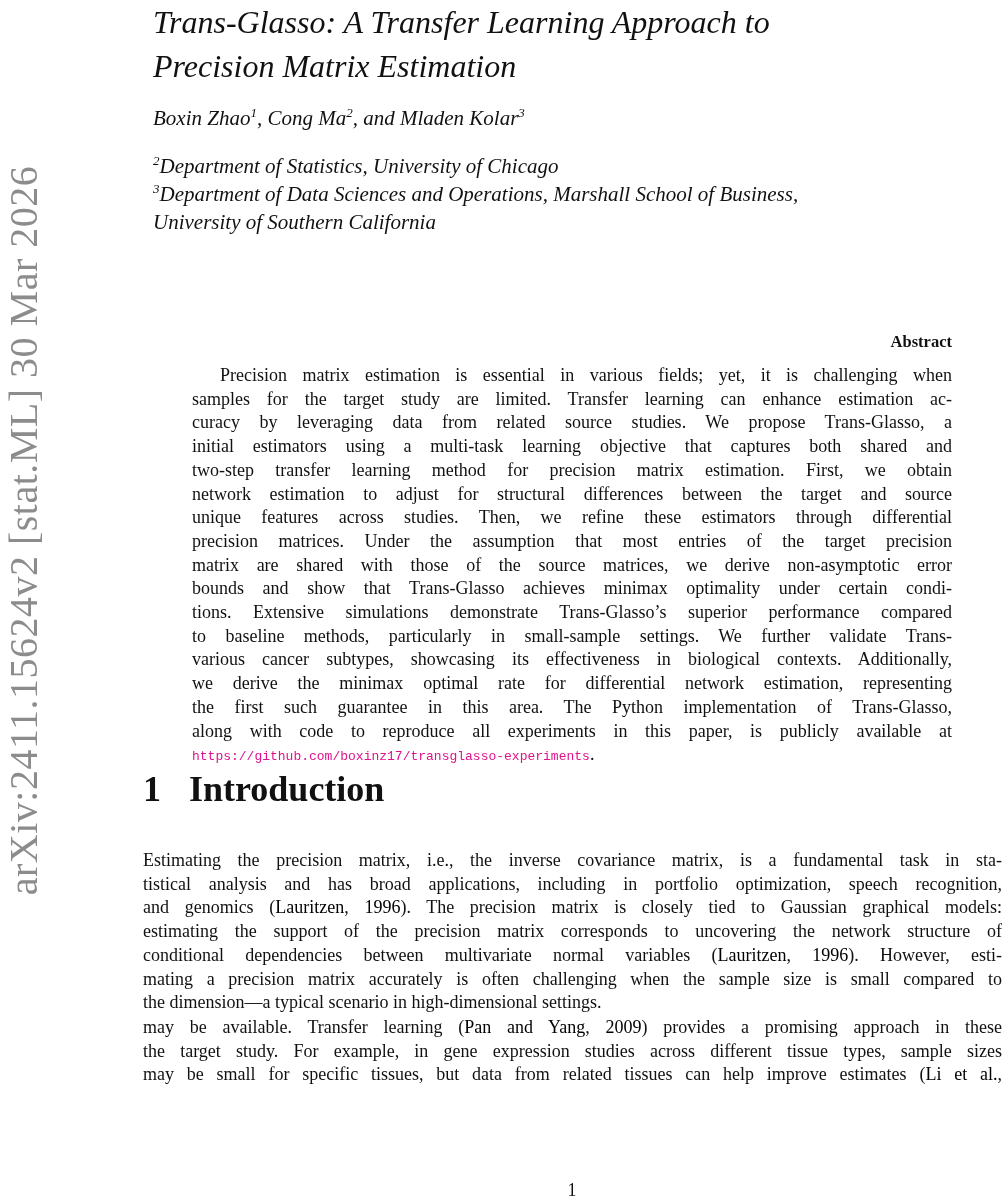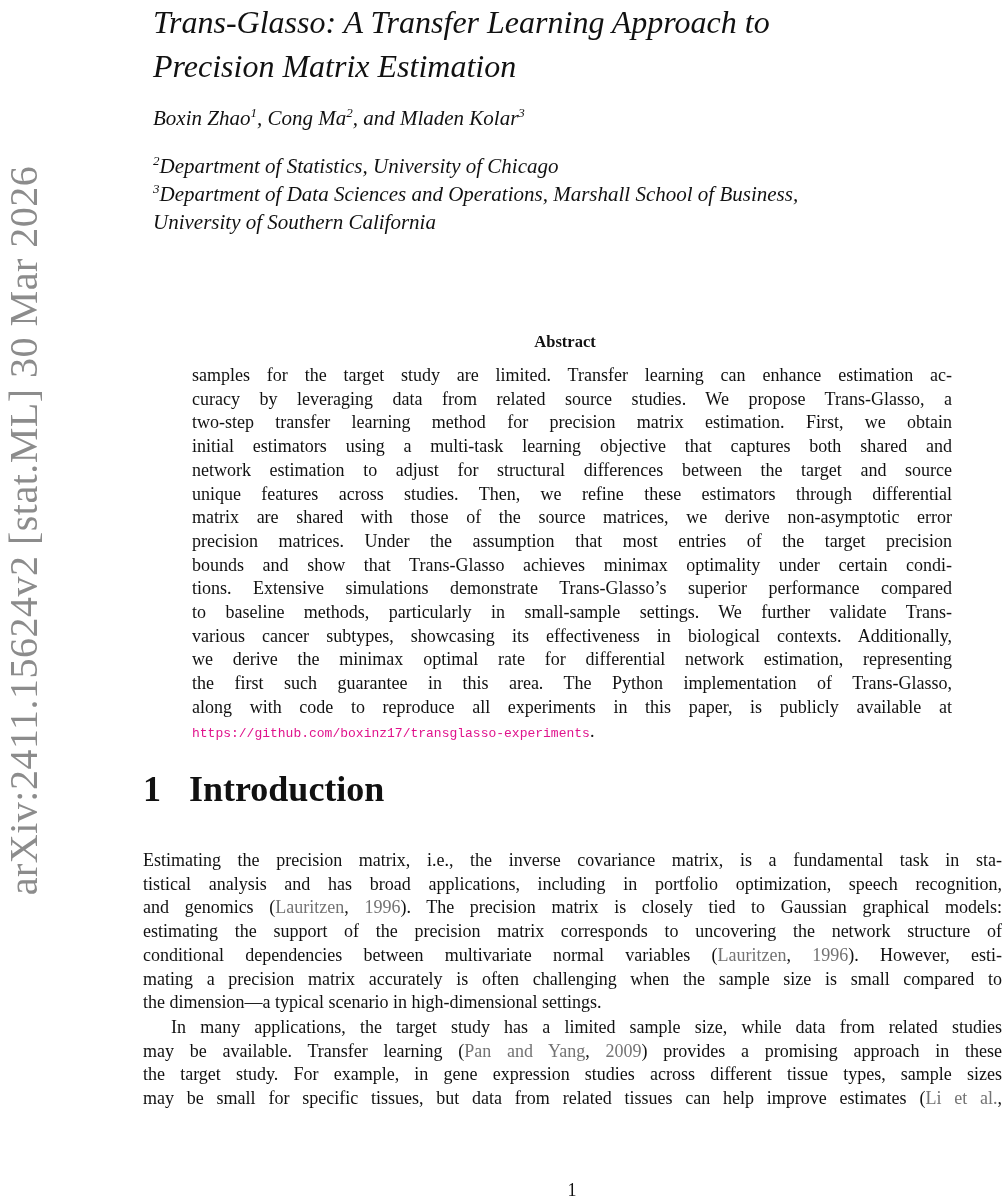--- a/index.html
+++ b/index.html
@@ -7,30 +7,30 @@
          font-family: "DejaVu Serif", "Liberation Serif", serif; color: #111; }
   #arxiv-stamp { position: absolute; left: 4px; top: 165px; width: 40px; height: 730px;
     display: flex; align-items: center; justify-content: center; }
   #arxiv-stamp span { display: block; transform: rotate(-90deg); white-space: nowrap;
     font-family: "Liberation Serif", serif; font-size: 40px; color: #8c8c8c; letter-spacing: 0.5px; }
   .center { position: absolute; left: 153px; width: 864px; text-align: left; font-style: italic; }
   #title { top: 0px; font-family: "Liberation Serif", serif; font-size: 32px; line-height: 44px; color: #111; }
   #authors { top: 103px; font-family: "Liberation Serif", serif; font-size: 21px; line-height: 30px; }
   #affils { top: 152px; font-family: "Liberation Serif", serif; font-size: 21px; line-height: 28px; }
   sup { font-size: 13px; vertical-align: 8px; line-height: 0; }
-  #abstract-heading { position: absolute; top: 332px; left: 185px; width: 760px; text-align: center;
+  #abstract-heading { position: absolute; top: 332px; left: 192px; width: 760px; text-align: right;
     font-family: "Liberation Serif", serif; font-weight: bold; font-size: 16.5px; }
   .para { position: absolute; font-family: "Liberation Serif", serif; font-size: 18px; line-height: 23.7px;
     text-align: justify; }
   .para .ln { display: block; text-align: justify; text-align-last: justify; white-space: nowrap; }
   .para .ln.last { text-align-last: left; }
   #abstract { left: 192px; top: 364px; width: 760px; }
   .indent { padding-left: 28px; }
   .url { font-family: "Liberation Mono", "DejaVu Sans Mono", monospace; color: #e0138c; font-size: 13px; }
-  .cite { color: #737373; }
+  .cite { color: #000000; }
   #section-1 { position: absolute; left: 143px; top: 768px; font-family: "Liberation Serif", serif;
     font-weight: bold; font-size: 36px; }
   #section-1 .num { display: inline-block; width: 46px; }
   #intro-p1 { left: 143px; top: 849px; width: 859px; }
   #intro-p2 { left: 143px; top: 1016px; width: 859px; }
   #page-number { position: absolute; top: 1180px; left: 0; width: 1144px; text-align: center;
     font-family: "Liberation Serif", serif; font-size: 18px; }
 </style>
 </head>
 <body>
@@ -46,28 +46,29 @@
 
 <div id="authors" class="center"><span>Boxin Zhao</span><sup>1</sup><span>, </span><span>Cong Ma</span><sup>2</sup><span>, and </span><span>Mladen Kolar</span><sup>3</sup></div>
 <div id="affils" class="center">
     <div><sup>2</sup><span>Department of Statistics, University of Chicago</span></div>
     <div><sup>3</sup><span>Department of Data Sciences and Operations, Marshall School of Business,</span></div>
     <div><span>University of Southern California</span></div>
   </div>
 
 <div id="abstract-heading">Abstract</div>
 <div id="abstract" class="para">
+    <span class="ln indent">Precision matrix estimation is essential in various fields; yet, it is challenging when</span>
     <span class="ln">samples for the target study are limited. Transfer learning can enhance estimation ac-</span>
     <span class="ln">curacy by leveraging data from related source studies. We propose Trans-Glasso, a</span>
+    <span class="ln">initial estimators using a multi-task learning objective that captures both shared and</span>
     <span class="ln">two-step transfer learning method for precision matrix estimation. First, we obtain</span>
-    <span class="ln">initial estimators using a multi-task learning objective that captures both shared and</span>
     <span class="ln">network estimation to adjust for structural differences between the target and source</span>
     <span class="ln">unique features across studies. Then, we refine these estimators through differential</span>
+    <span class="ln">precision matrices. Under the assumption that most entries of the target precision</span>
     <span class="ln">matrix are shared with those of the source matrices, we derive non-asymptotic error</span>
-    <span class="ln">precision matrices. Under the assumption that most entries of the target precision</span>
     <span class="ln">bounds and show that Trans-Glasso achieves minimax optimality under certain condi-</span>
     <span class="ln">tions. Extensive simulations demonstrate Trans-Glasso’s superior performance compared</span>
     <span class="ln">to baseline methods, particularly in small-sample settings. We further validate Trans-</span>
     <span class="ln">various cancer subtypes, showcasing its effectiveness in biological contexts. Additionally,</span>
     <span class="ln">we derive the minimax optimal rate for differential network estimation, representing</span>
     <span class="ln">the first such guarantee in this area. The Python implementation of Trans-Glasso,</span>
     <span class="ln">along with code to reproduce all experiments in this paper, is publicly available at</span>
     <span class="ln last"><a class="url">https://github.com/boxinz17/transglasso-experiments</a><span>.</span></span>
   </div>
 
@@ -78,19 +79,18 @@
 <div id="intro-p1" class="para">
     <span class="ln">Estimating the precision matrix, i.e., the inverse covariance matrix, is a fundamental task in sta-</span>
     <span class="ln">tistical analysis and has broad applications, including in portfolio optimization, speech recognition,</span>
     <span class="ln">and genomics (<a class="cite">Lauritzen</a>, <a class="cite">1996</a>). The precision matrix is closely tied to Gaussian graphical models:</span>
     <span class="ln">estimating the support of the precision matrix corresponds to uncovering the network structure of</span>
     <span class="ln">conditional dependencies between multivariate normal variables (<a class="cite">Lauritzen</a>, <a class="cite">1996</a>). However, esti-</span>
     <span class="ln">mating a precision matrix accurately is often challenging when the sample size is small compared to</span>
     <span class="ln last">the dimension—a typical scenario in high-dimensional settings.</span>
   </div>
 <div id="intro-p2" class="para">
-    <span class="ln indent">In many applications, the target study has a limited sample size, while data from related studies</span>
     <span class="ln">may be available. Transfer learning (<a class="cite">Pan and Yang</a>, <a class="cite">2009</a>) provides a promising approach in these</span>
     <span class="ln">the target study. For example, in gene expression studies across different tissue types, sample sizes</span>
     <span class="ln">may be small for specific tissues, but data from related tissues can help improve estimates (<a class="cite">Li et al.</a>,</span>
   </div>
 
 <div id="page-number">1</div>
 
 </body></html>

